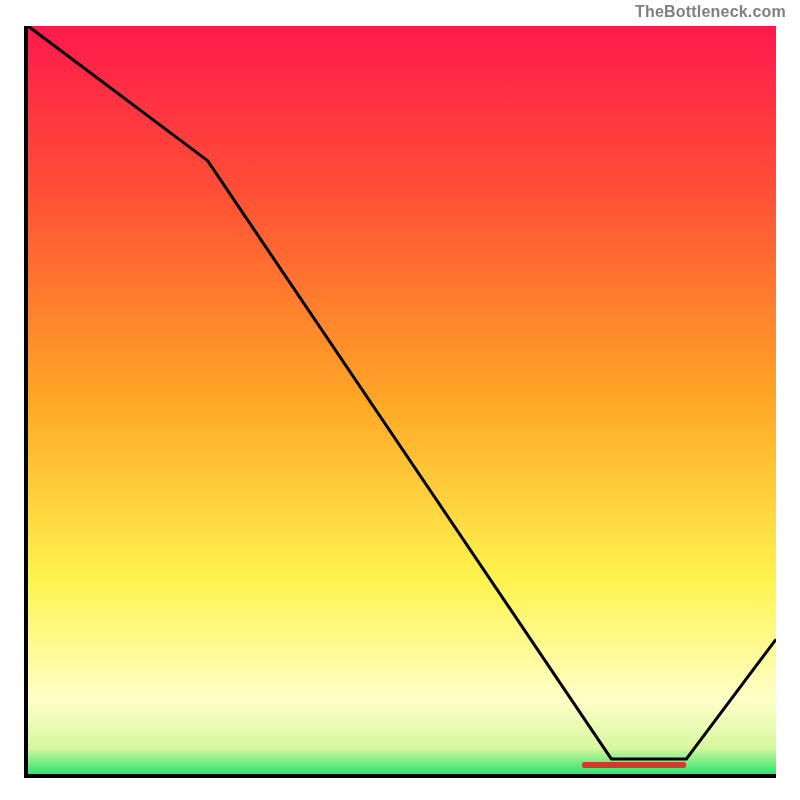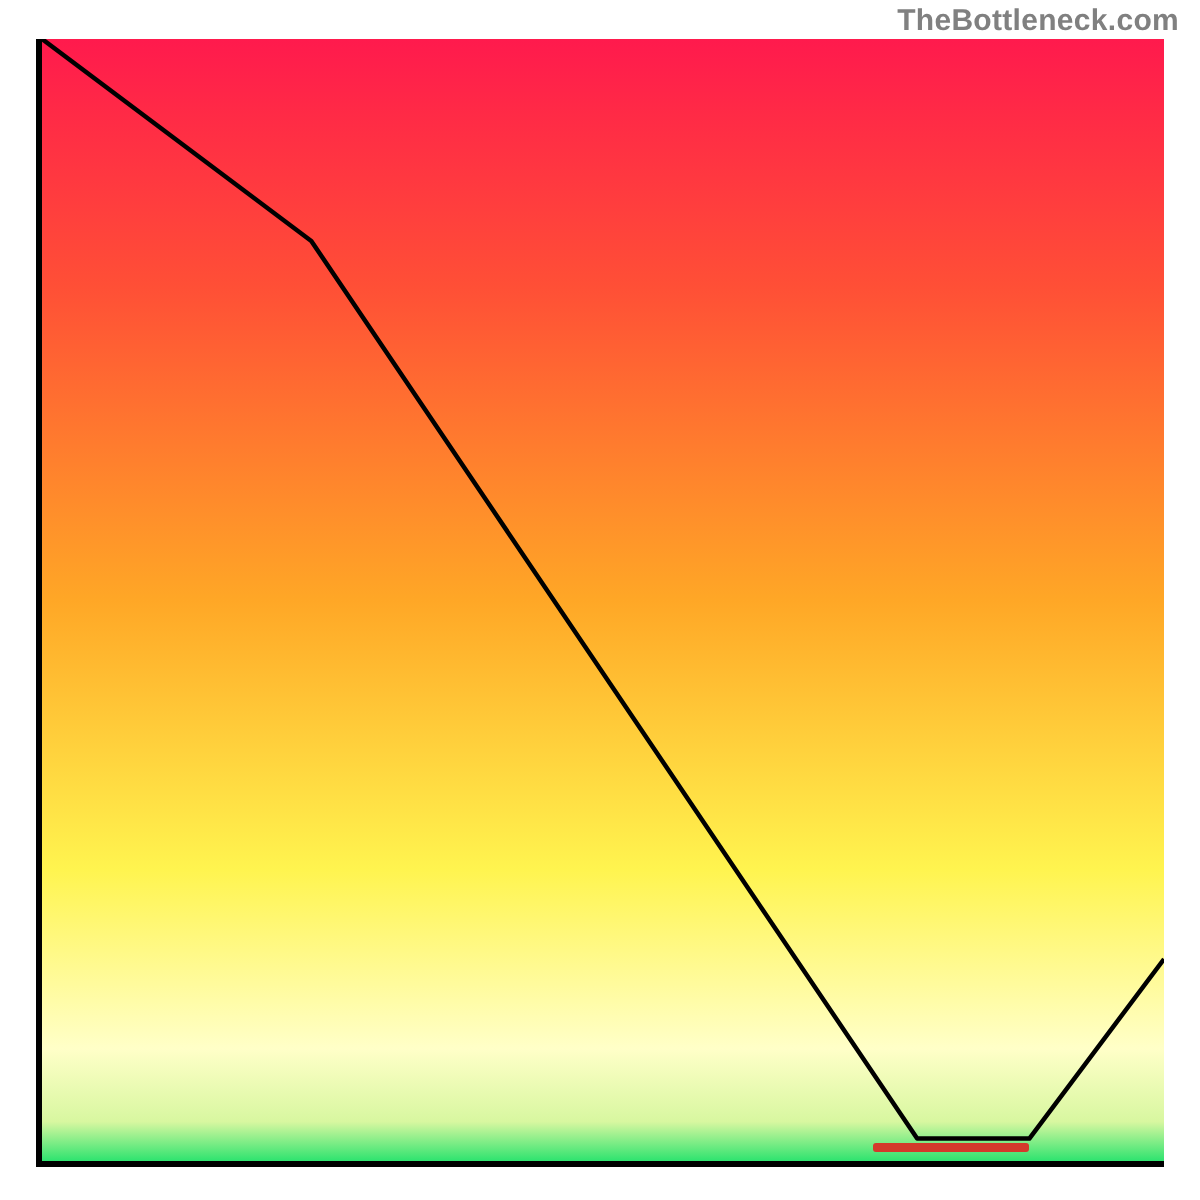--- a/index.html
+++ b/index.html
@@ -3,21 +3,21 @@
 <meta charset="utf-8">
 <style>
   * { margin: 0; padding: 0; box-sizing: border-box; }
   html, body { width: 800px; height: 800px; background: #fff; }
   .wrap { position: relative; width: 800px; height: 800px; }
   .attribution {
     position: absolute;
     top: 3px; right: 14px;
     font-family: Arial, Helvetica, sans-serif;
     font-weight: 700;
-    font-size: 20px;
+    font-size: 16px;
     color: #808080;
     letter-spacing: 0.2px;
   }
   .plot {
     position: absolute;
     left: 24px; top: 26px;
     width: 752px; height: 752px;
     border: 4px solid #000;
     border-top: none;
     border-right: none;

